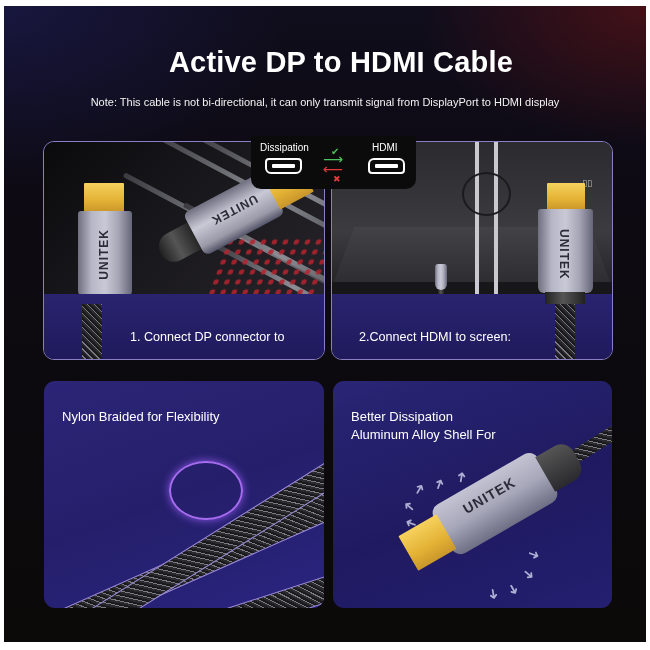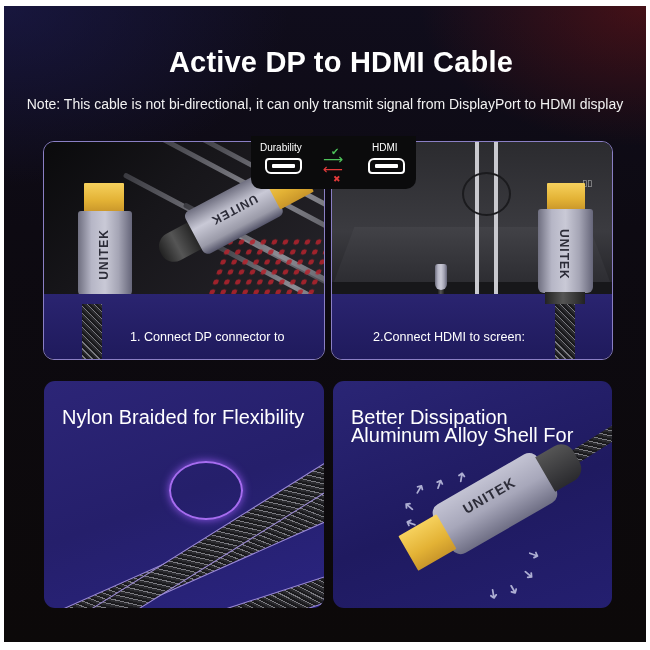--- a/index.html
+++ b/index.html
@@ -4,37 +4,37 @@
 <style>
   html,body{margin:0;padding:0;background:#ffffff;}
   body{width:650px;height:650px;position:relative;overflow:hidden;font-family:"Liberation Sans","DejaVu Sans",sans-serif;}
   .poster{position:absolute;left:4px;top:6px;width:642px;height:636px;
     background:
       radial-gradient(ellipse 320px 200px at 640px 0px, rgba(110,20,20,0.55), rgba(0,0,0,0) 70%),
       radial-gradient(ellipse 380px 240px at 0px 0px, rgba(30,30,90,0.55), rgba(0,0,0,0) 75%),
       linear-gradient(180deg,#100d1c 0%,#0d0a12 35%,#0c0909 100%);
     overflow:hidden;}
   .title{position:absolute;left:0;right:0;top:40px;text-align:center;color:#ffffff;font-weight:700;font-size:29px;letter-spacing:0.2px;padding-left:32px;}
-  .note{position:absolute;left:0;right:0;top:90px;text-align:center;color:#f2f2f2;font-size:14px;}
+  .note{position:absolute;left:0;right:0;top:90px;text-align:center;color:#f2f2f2;font-size:11px;}
 
   .card{position:absolute;border-radius:11px;overflow:hidden;}
   .card.top{border:1.5px solid #8a7fc4;box-sizing:border-box;}
   .card1{left:39px;top:135px;width:282px;height:219px;}
   .card2{left:327px;top:135px;width:282px;height:219px;}
   .card3{left:40px;top:375px;width:280px;height:227px;background:linear-gradient(160deg,#2c2577 0%,#251f6b 50%,#2a2480 100%);}
   .card4{left:329px;top:375px;width:279px;height:227px;background:linear-gradient(160deg,#2a2575 0%,#1f1a60 55%,#241f70 100%);}
 
   .photo1{position:absolute;left:0;top:0;right:0;height:162px;background:linear-gradient(135deg,#0a0a0c 0%,#17161a 40%,#26242a 100%);overflow:hidden;}
   .photo2{position:absolute;left:0;top:0;right:0;height:162px;background:linear-gradient(180deg,#2b2b2f 0%,#3b3b40 55%,#1c1c20 100%);overflow:hidden;}
   .caption-band{position:absolute;left:0;right:0;bottom:0;height:65px;background:linear-gradient(180deg,#2a2470 0%,#1f1a5c 100%);}
   .caption{position:absolute;color:#ffffff;font-size:12.6px;line-height:15px;}
   .cap1{left:86px;bottom:14px;}
-  .cap2{left:27px;bottom:14px;margin-left:14px;}
+  .cap2{left:27px;bottom:14px;}
 
-  .feature-title{position:absolute;left:18px;top:27px;color:#ffffff;font-size:20px;line-height:18px;}
+  .feature-title{position:absolute;left:18px;top:27px;color:#ffffff;font-size:13px;line-height:18px;}
 
   
   .slat{position:absolute;height:5px;background:linear-gradient(90deg,#3a3a40,#8d8d95,#3a3a40);transform:rotate(28deg);transform-origin:left center;border-radius:2px;}
   .redgrid{position:absolute;left:170px;top:95px;width:110px;height:70px;
     background-image:radial-gradient(circle,#b5232d 2.5px,transparent 3px);background-size:11px 10px;opacity:0.85;transform:skewX(-20deg);}
 
   
   .gold{position:absolute;background:linear-gradient(180deg,#f6d15d,#e3b235 60%,#c9962a);border-radius:1px;}
   .shell{position:absolute;background:linear-gradient(90deg,#6f6f80 0%,#b6b6c6 25%,#c9c9d6 50%,#a5a5b5 75%,#66667a 100%);border-radius:3px 3px 6px 6px;}
   .boot{position:absolute;background:linear-gradient(90deg,#222,#555 45%,#222);}
@@ -108,21 +108,21 @@
     </div>
     <div class="gold" style="left:215px;top:41px;width:38px;height:27px;"></div>
     <div class="shell" style="left:206px;top:67px;width:55px;height:84px;">
       <span class="brand" style="left:19px;top:20px;">UNITEK</span>
     </div>
     <div class="boot" style="left:213px;top:150px;width:40px;height:12px;"></div>
     <div class="braid" style="left:223px;top:162px;width:20px;height:55px;"></div>
   </div>
 
   <div class="badge">
-    <span class="badge-label" style="left:9px;">Durability</span>
+    <span class="badge-label" style="left:9px;">Dissipation</span>
     <span class="badge-label" style="left:121px;">HDMI</span>
     <div class="port" style="left:14px;"></div>
     <div class="port" style="left:117px;border-radius:6px 6px 4px 4px;"></div>
     <span style="position:absolute;left:80px;top:10px;color:#4fc25a;font-size:10px;">✔</span>
     <span style="position:absolute;left:72px;top:15px;color:#4fc25a;font-size:14px;">⟶</span>
     <span style="position:absolute;left:72px;top:25px;color:#e23a3a;font-size:14px;">⟵</span>
     <span style="position:absolute;left:82px;top:38px;color:#e23a3a;font-size:9px;font-weight:700;">✖</span>
   </div>
 
   <div class="card card3">

